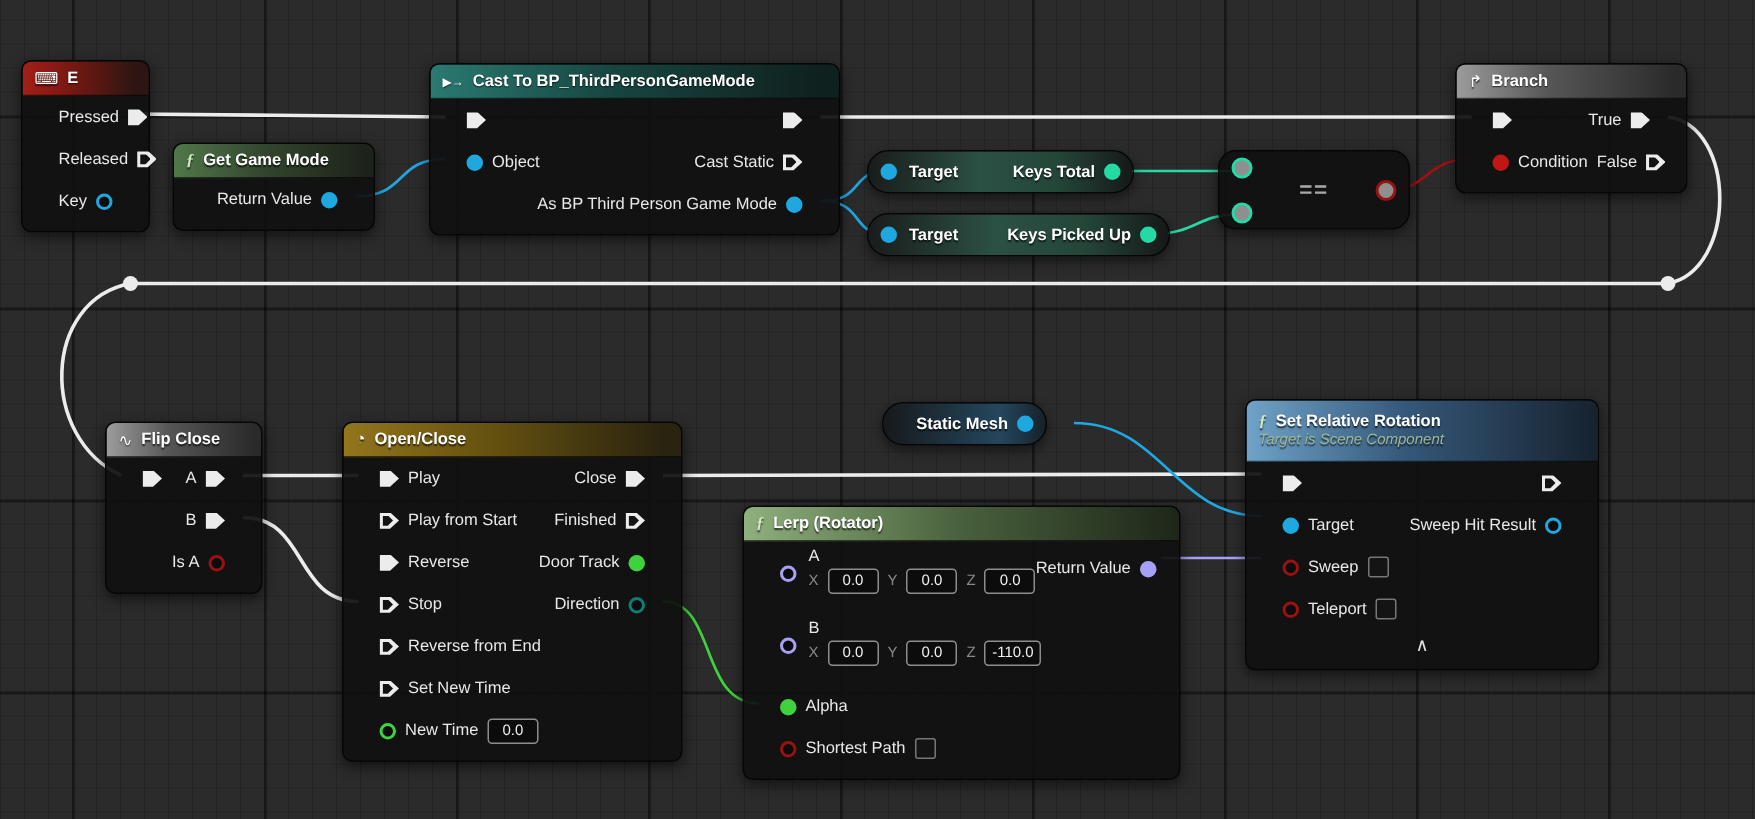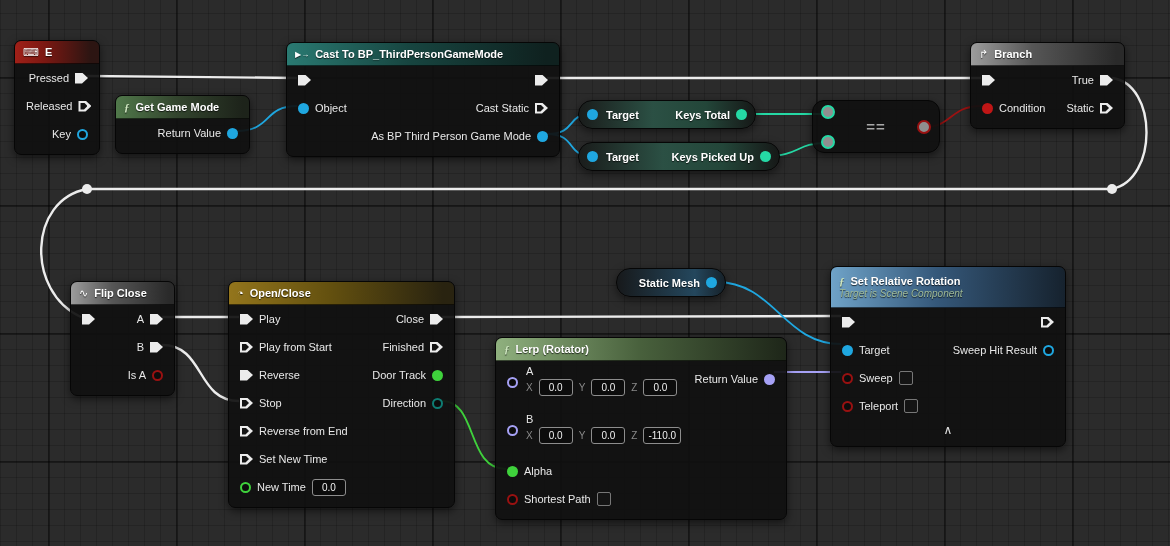--- a/index.html
+++ b/index.html
@@ -21,21 +21,21 @@
 
   .node{position:absolute;z-index:2;background:rgba(16,16,16,.93);border:1px solid #060606;
     border-radius:7px;box-shadow:0 3px 9px rgba(0,0,0,.55);font-size:11px;color:#e8e8e8;box-sizing:border-box}
   .nhead{display:flex;align-items:center;gap:6px;padding:0 8px;height:22px;border-radius:6px 6px 0 0;
     font-weight:bold;color:#fff;text-shadow:0 1px 1px rgba(0,0,0,.7);border-bottom:1px solid rgba(0,0,0,.6);overflow:hidden;white-space:nowrap}
   .nhead.two{height:36px;flex-direction:column;align-items:flex-start;justify-content:center;gap:0;padding:2px 8px}
   .htitle{display:flex;align-items:center;gap:6px;line-height:13px}
   .hsub{font-weight:normal;font-style:italic;font-size:10px;color:#9db896;line-height:12px}
   .hicon{font-weight:normal;font-size:11px;flex:none}
   .ficon{font-style:italic;color:#cfe8c0;font-family:"Liberation Serif",serif;font-weight:bold}
-  .nbody{padding:0 4px 6px}
+  .nbody{padding:0 17px 6px}
   .prow{display:flex;align-items:center;height:28px;padding:0 7px;gap:6px}
   .grp{display:flex;align-items:center;gap:6px}
   .grp.r{margin-left:auto}
   .plabel{white-space:nowrap}
 
   .epin{position:relative;width:13px;height:11px;flex:none;display:inline-block}
   .epin::before{content:'';position:absolute;inset:0;background:#ececec;
     clip-path:polygon(0 0,54% 0,100% 50%,54% 100%,0 100%)}
   .epin.hollow::after{content:'';position:absolute;inset:2px 4px 2px 2px;background:#131313;
     clip-path:polygon(0 0,50% 0,100% 50%,50% 100%,0 100%)}
@@ -214,21 +214,21 @@
             <span class="plabel">True</span>
             <span class="epin"></span>
           </div>
       </div>
       <div class="prow">
         <div class="grp">
             <span class="cpin filled c-boolb"></span>
             <span class="plabel">Condition</span>
           </div>
         <div class="grp r">
-            <span class="plabel">Static</span>
+            <span class="plabel">False</span>
             <span class="epin hollow"></span>
           </div>
       </div>
     </div>
   </div>
 
   <div class="node" style="left:70px;top:281px;width:105px">
     <div class="nhead h-gray">
       <span class="hicon">∿</span>
       <span>Flip Close</span>
@@ -373,21 +373,21 @@
       <div class="prow">
           <div class="grp">
             <span class="cpin hollow c-bool"></span>
             <span class="plabel">Shortest Path</span>
             <span class="checkbox"></span>
           </div>
         </div>
     </div>
   </div>
 
-  <div class="pill blue" style="left:616px;top:268px;width:110px">
+  <div class="pill blue" style="left:588px;top:268px;width:110px">
     <span class="grp r">
         <span>Static Mesh</span>
     <span class="cpin filled c-obj"></span>
       </span>
   </div>
 
   <div class="node" style="left:830px;top:266px;width:236px">
     <div class="nhead two h-blue">
       <span class="htitle">
           <span class="hicon ficon">ƒ</span>

